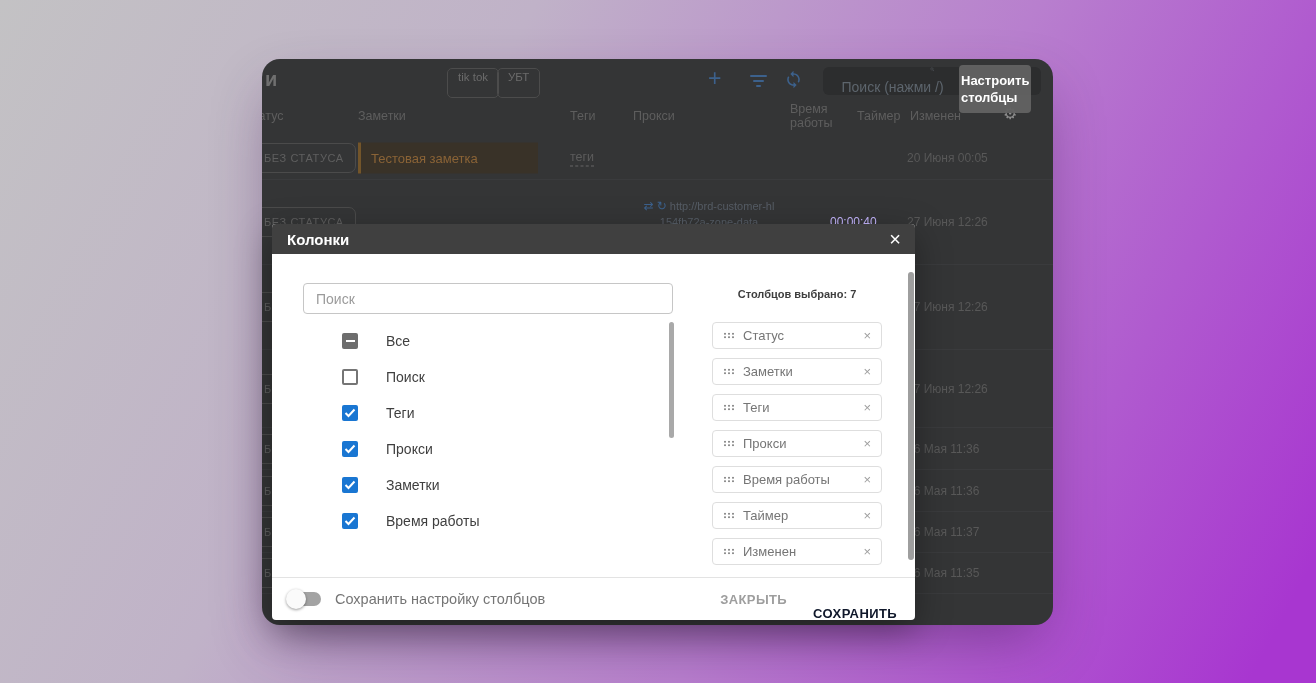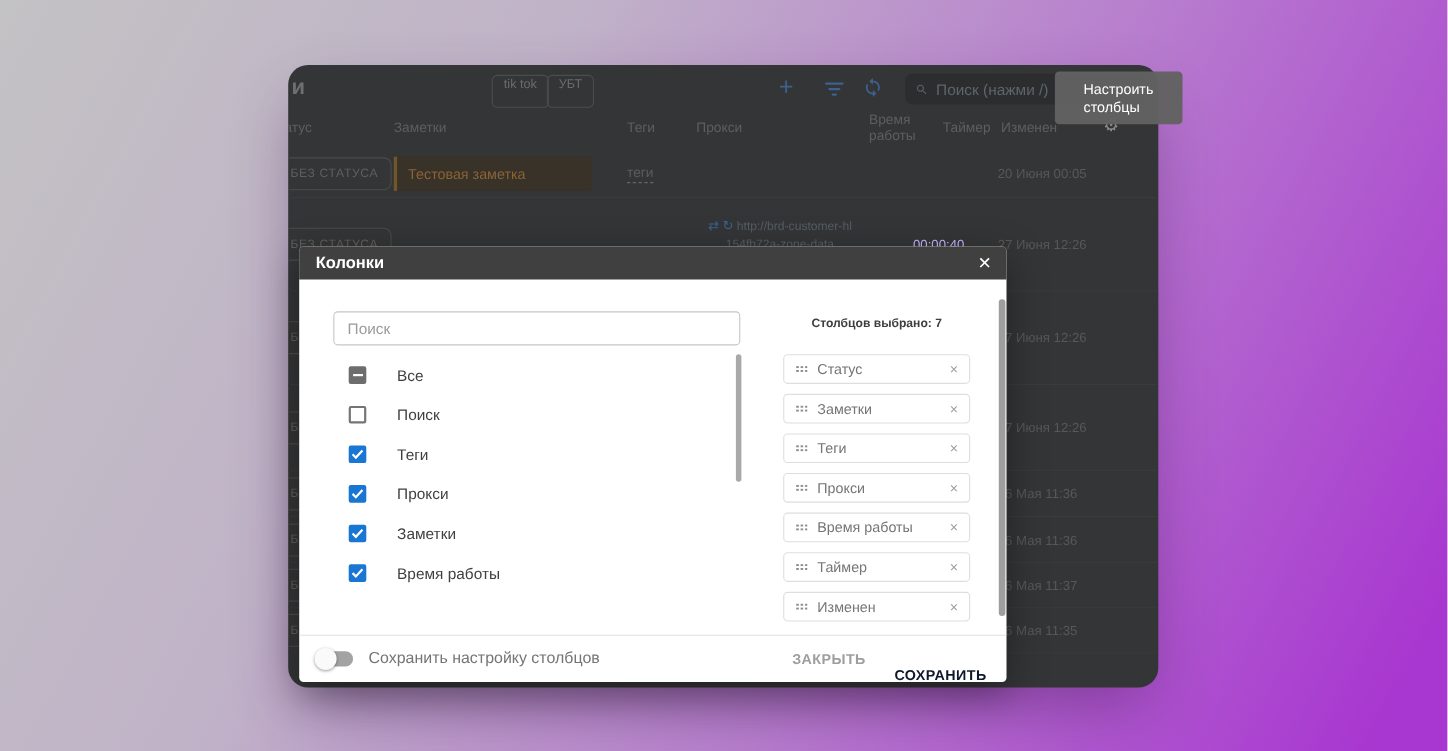--- a/index.html
+++ b/index.html
@@ -15,21 +15,21 @@
   .win-title { position:absolute; left:3px; top:9px; font-size:20px; font-weight:700; color:#6f6f6f; }
   .grp-btn { position:absolute; top:9px; height:30px; line-height:17px; padding:0 10px;
     border:1px solid #4c4c4c; border-radius:5px; color:#6b6b6b; font-size:11.5px; }
   .grp-btn.b1 { left:185px; } .grp-btn.b2 { left:235px; }
   .tb-plus { position:absolute; left:446px; top:6px; font-size:23px; font-weight:400; color:#3c618c; }
   .tb-filter { position:absolute; left:487px; top:16px; width:18px; }
   .tb-filter i { display:block; height:2px; background:#3c618c; border-radius:1px; margin:0 auto 3px auto; }
   .tb-filter i:nth-child(1){ width:17px; } .tb-filter i:nth-child(2){ width:11px; } .tb-filter i:nth-child(3){ width:5px; }
   .tb-refresh { position:absolute; left:522px; top:11px; }
   .tb-search { position:absolute; left:561px; top:8px; width:218px; height:28px;
-    background:#2c2d2e; border-radius:6px; display:flex; align-items:center; gap:7px; padding:0 9px; }
+    background:#2c2d2e; border-radius:6px; display:flex; align-items:center; gap:7px; padding:0 9px;flex-direction:column; }
   .tb-search input { flex:1; background:transparent; border:none; outline:none;
     font-size:14px; color:#9aa0a6; font-family:inherit; }
   .tb-search input::placeholder { color:#5d656d; opacity:1; }
   .th { position:absolute; top:50px; font-size:12.5px; color:#5e5e5e; white-space:nowrap; }
   .th.c0{ left:-18px; } .th.c1{ left:96px; } .th.c2{ left:308px; } .th.c3{ left:371px; }
   .th.c4{ left:528px; top:43px; width:54px; white-space:normal; line-height:14px; }
   .th.c5{ left:595px; } .th.c6{ left:648px; }
   .gear { position:absolute; left:741px; top:45px; font-size:16px; color:#8e8e8e; }
 
   .t-row { position:absolute; left:0; width:791px; border-bottom:1px solid #3a3b3d; }
@@ -42,37 +42,37 @@
   .note { left:96px; width:180px; background:#393228; border-left:3px solid #73552a;
     padding:8px 10px; font-size:13px; color:#8a6336; white-space:nowrap; }
   .tagcell { left:308px; font-size:12.5px; color:#5c5c5c; border-bottom:1px dashed #666; padding-bottom:2px; }
   .proxy { left:368px; width:158px; text-align:center; font-size:11px; line-height:16px; color:#565d66; }
   .proxy .p-ic { color:#3c618c; font-size:12px; }
   .wtime { left:568px; font-size:12px; color:#c4b5fd; }
   .dcell { left:645px; font-size:12px; color:#585858; white-space:nowrap; }
 
   
   .tooltip { position:absolute; left:959px; top:65px; z-index:30; background:rgba(98,98,98,.96);
-    color:#fff; font-size:13px; font-weight:400; line-height:17px; padding:7px 26px; border-radius:4px; }
+    color:#fff; font-size:13px; font-weight:700; line-height:17px; padding:7px 2px; border-radius:4px; }
 
   
   .modal { position:absolute; left:272px; top:224px; width:643px; height:396px; background:#fff;
     border-radius:4px; z-index:20; box-shadow:0 11px 35px rgba(0,0,0,.35); }
   .m-head { position:absolute; left:0; top:0; width:100%; height:30px; background:#404040;
     border-radius:4px 4px 0 0; display:flex; align-items:center; padding:0 14px 0 15px; }
   .m-title { color:#fff; font-size:15px; font-weight:600; }
   .m-close { margin-left:auto; color:#fff; font-size:20px; line-height:20px; cursor:pointer; }
   .m-search { position:absolute; left:31px; top:59px; width:370px; height:31px;
     border:1px solid #c6c6c6; border-radius:4px; font-size:14px; color:#444;
     padding:0 12px; outline:none; font-family:inherit; }
   .m-search::placeholder { color:#9b9b9b; opacity:1; }
   .m-count { position:absolute; left:438px; top:64px; width:174px; text-align:center;
     font-size:11px; font-weight:700; color:#3e3e3e; }
   .cb-list { position:absolute; left:0; top:99px; width:400px; }
-  .cb-item { height:36px; display:flex; align-items:center; gap:28px; padding-left:45px; }
+  .cb-item { height:36px; display:flex; align-items:center; gap:28px; padding-left:45px;margin-left:25px; }
   .cb { width:16px; height:16px; border-radius:2px; display:flex; align-items:center; justify-content:center; flex:none; }
   .cb-ind { background:#6d6d6d; } .cb-ind .dash { width:9px; height:2px; background:#fff; }
   .cb-un { border:2px solid #757575; background:#fff; }
   .cb-ck { background:#1976d2; }
   .cb-label { font-size:14px; color:#3f3f3f; }
   .list-sb { position:absolute; left:397px; top:98px; width:5px; height:116px; background:#a9a9a9; border-radius:3px; }
   .chips { position:absolute; left:440px; top:98px; width:170px; display:flex; flex-direction:column; gap:9px; }
   .chip { height:27px; border:1px solid #dedede; border-radius:4px; background:#fff;
     display:flex; align-items:center; gap:9px; padding:0 10px; }
   .drag { width:11px; height:7px; flex:none;

